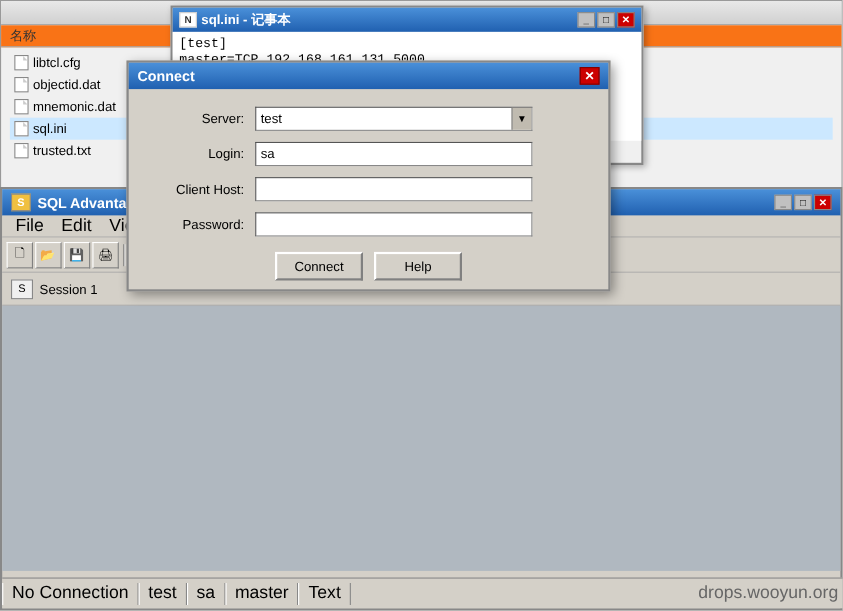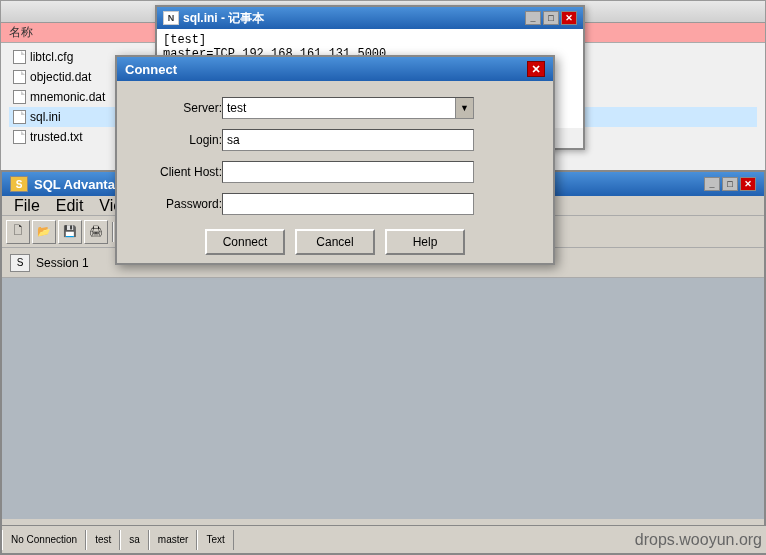--- a/index.html
+++ b/index.html
@@ -27,21 +27,21 @@
       height: 22px;
       display: flex;
       align-items: center;
       padding: 0 6px;
       border-bottom: 1px solid #999;
       font-size: 12px;
     }
     .file-table-header {
       display: grid;
       grid-template-columns: 180px 120px 100px 80px;
-      background: #fca5a5;
+      background: #f97316;
       border-bottom: 1px solid #aaa;
       height: 20px;
       align-items: center;
     }
     .file-table-header div {
       padding: 0 8px;
       border-right: 1px solid #ccc;
       font-size: 12px;
       color: #333;
     }
@@ -275,21 +275,21 @@
       align-items: center;
       z-index: 100;
     }
     .status-segment {
       border-right: 1px solid #888;
       border-left: 1px solid #fff;
       height: 20px;
       display: flex;
       align-items: center;
       padding: 0 8px;
-      font-size: 10px;
+      font-size: 16px;
     }
 
     
     .connect-dialog {
       position: absolute;
       top: 55px;
       left: 115px;
       width: 440px;
       height: 210px;
       background: #d4d0c8;
@@ -325,20 +325,21 @@
       padding: 16px 20px 10px 20px;
     }
     .form-row {
       display: flex;
       align-items: center;
       margin-bottom: 10px;
     }
     .form-label {
       width: 85px;
       text-align: right;
+      margin-right: 10px;
       font-size: 12px;
       color: #000;
     }
     .form-input {
       width: 252px;
       height: 22px;
       background: white;
       border: 1px solid #888;
       border-top-color: #555;
       border-left-color: #555;
@@ -530,17 +531,16 @@
     <div class="form-row">
       <div class="form-label">Client Host:</div>
       <input class="form-input" type="text" value="" style="">
     </div>
     <div class="form-row">
       <div class="form-label">Password:</div>
       <input class="form-input" type="password" value="" style="">
     </div>
     <div class="dialog-buttons">
       <button class="dialog-btn">Connect</button>
-      <button class="dialog-btn">Cancel</button>
       <button class="dialog-btn">Help</button>
     </div>
   </div>
 </div>
 
 </body></html>

